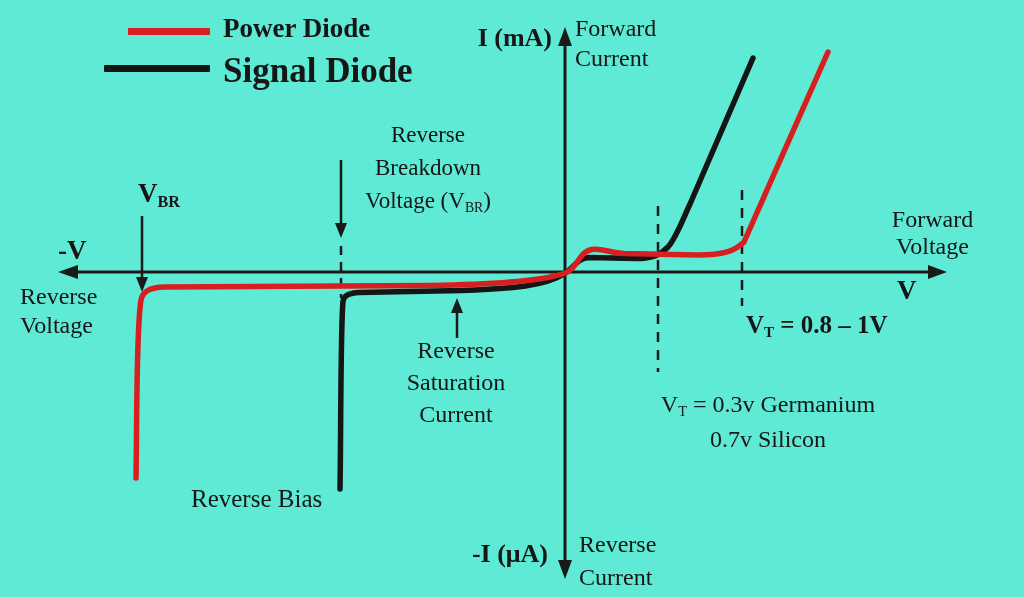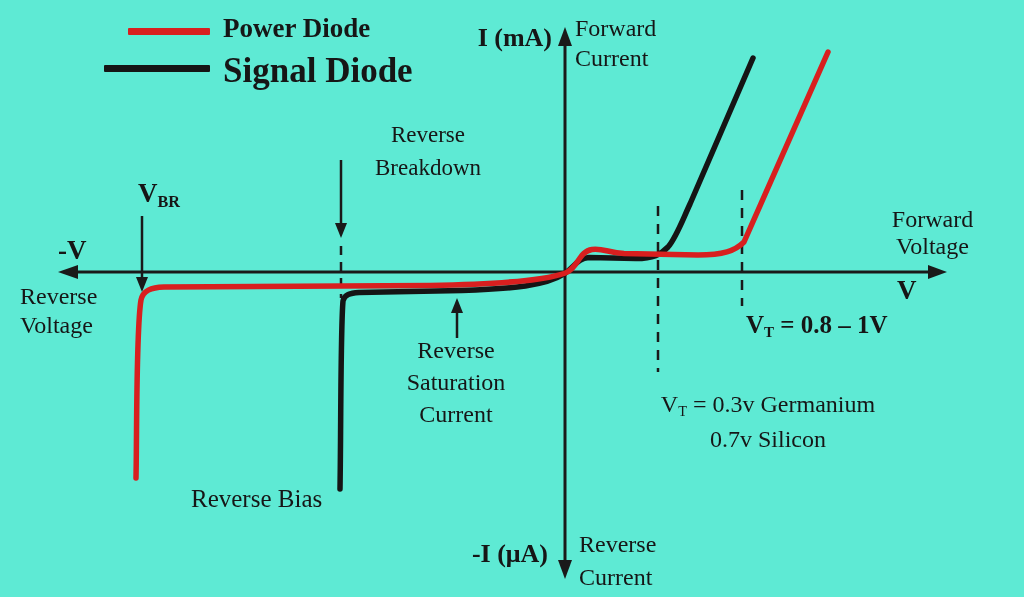--- a/index.html
+++ b/index.html
@@ -72,20 +72,21 @@
   <div class="abs b right" style="left:452px;top:23px;width:100px;font-size:26px;text-align:right;">I (mA)</div>
   <div class="abs" style="left:575px;top:13px;font-size:24px;line-height:30px;">
     <div>Forward</div>
     <div>Current</div>
   </div>
 
 
   <div class="abs center" style="left:317px;top:118px;width:222px;font-size:23px;line-height:33px;">
     <div>Reverse</div>
     <div>Breakdown</div>
+    <div><span>Voltage (V</span><span class="sub">BR</span><span>)</span></div>
   </div>
 
   <div class="abs b" style="left:130px;top:178px;font-size:27px;margin-left:8px;"><span>V</span><span class="sub">BR</span></div>
 
   <div class="abs b" style="left:58px;top:235px;font-size:27px;">-V</div>
   <div class="abs" style="left:20px;top:282px;font-size:24px;line-height:29px;">
     <div>Reverse</div>
     <div>Voltage</div>
   </div>
 

